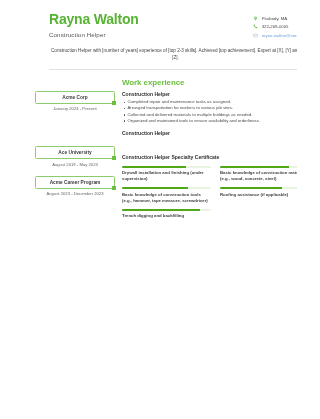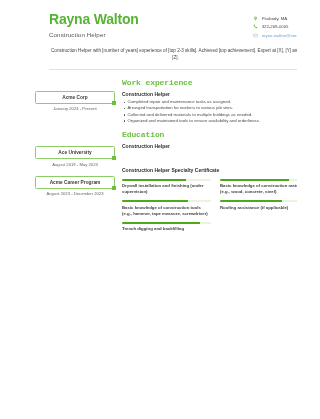--- a/index.html
+++ b/index.html
@@ -30,21 +30,21 @@
   .summary { margin: 9px 22px 0 22px; text-align: center; font-size: 4.6px;
              line-height: 7px; color: #454545; }
   .divider { margin: 8px 22px 0 22px; border-top: 0.6px solid #e2e2e2; }
 
   
   .body { display: flex; padding: 0 14px 0 8px; margin-top: 8px; }
   .col-left { width: 80px; flex: 0 0 80px; }
   .col-right { flex: 1; padding-left: 7px; }
 
   .section-title { font-size: 8px; color: #6cbf3f; font-weight: bold; letter-spacing: -0.1px;
-                   margin-bottom: 4px; font-family: Liberation Mono, monospace; }
+                   margin-bottom: 4px; }
 
   
   .entry-left { position: relative; margin-bottom: 3px; }
   .org-box { border: 0.8px solid #8ccd6a; border-radius: 1.5px; padding: 3px 2px;
              text-align: center; font-size: 4.8px; color: #3c3c3c; font-weight: 600;
              background: #fff; position: relative; }
   .org-box::after { content: ""; position: absolute; right: -2px; bottom: -2px;
                     width: 4px; height: 4px; background: #6cbf3f; }
   .date { text-align: center; font-size: 4.2px; color: #666; margin-top: 2.5px; }
 
@@ -145,21 +145,20 @@
           <ul class="bullets">
             <li>Completed repair and maintenance tasks as assigned.</li>
             <li>Arranged transportation for workers to various job sites.</li>
             <li>Collected and delivered materials to multiple buildings as needed.</li>
             <li>Organized and maintained tools to ensure availability and orderliness.</li>
           </ul>
         </div>
       </div>
 
       <div class="sec-block">
-        <div class="section-title">Education</div>
         <div class="entry-right">
           <div class="entry-heading">Construction Helper</div>
         </div>
         <div style="height:13px"></div>
         <div class="entry-right">
           <div class="entry-heading">Construction Helper Specialty Certificate</div>
         </div>
       </div>
 
       <div class="sec-block">

